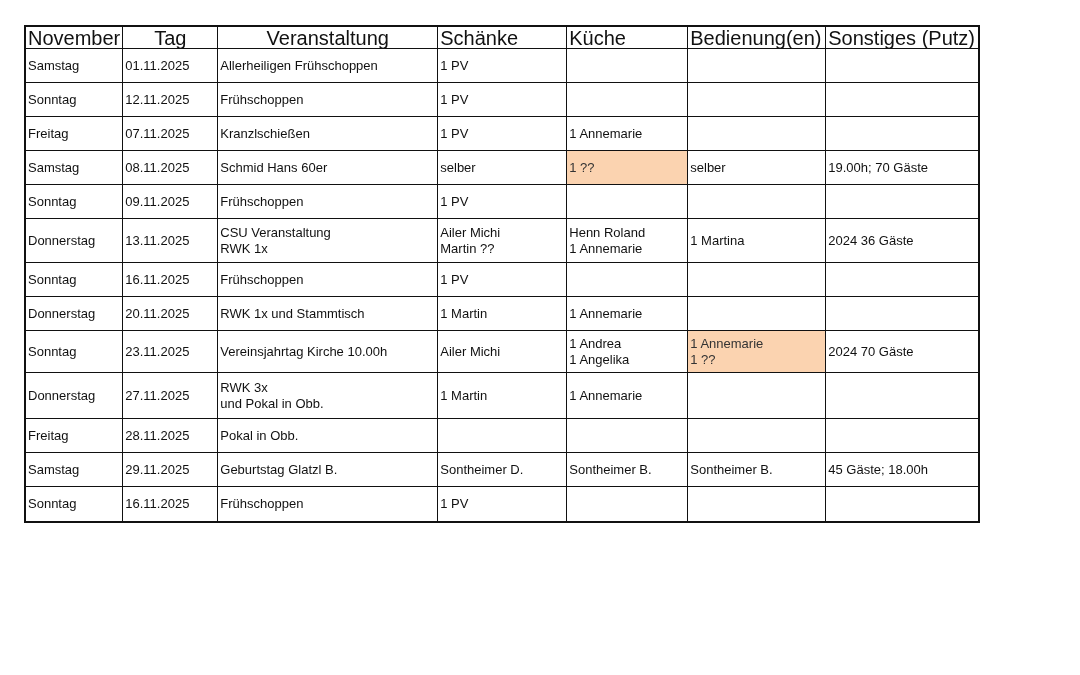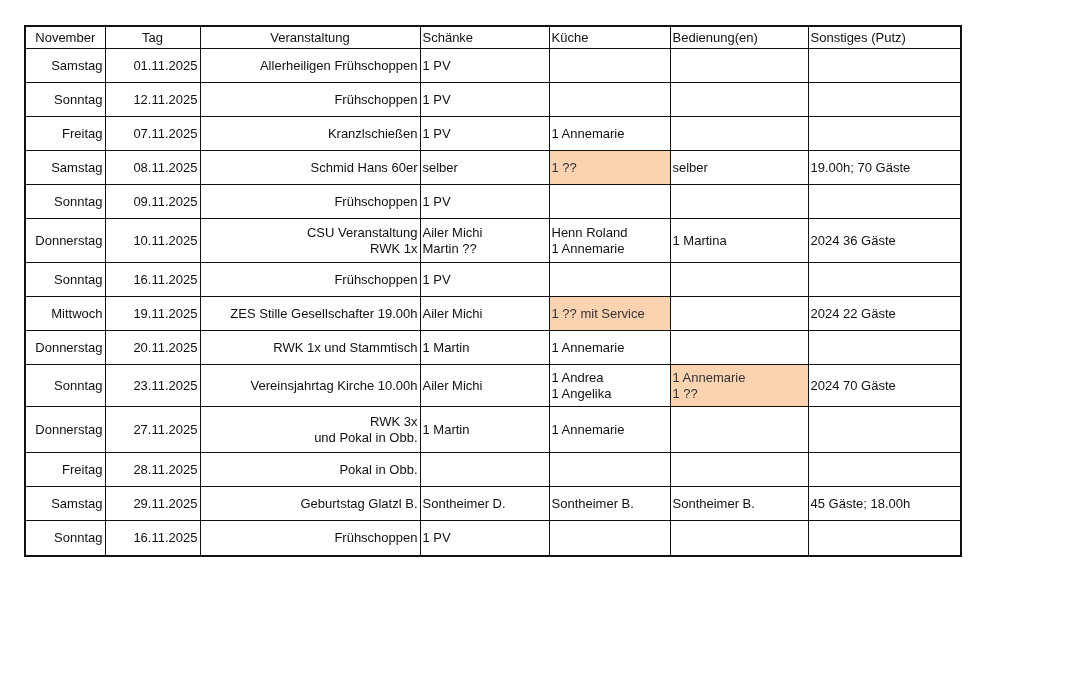--- a/index.html
+++ b/index.html
@@ -3,23 +3,23 @@
 <meta charset="utf-8">
 <style>
   html, body { margin: 0; padding: 0; background: #ffffff; }
   body { width: 1080px; height: 675px; position: relative; overflow: hidden;
          font-family: "Liberation Sans", sans-serif; color: #111; }
   .title-fragment { position: absolute; left: 500px; top: 0px; width: 80px; height: 4px; }
   table.plan { position: absolute; left: 24px; top: 25px; border-collapse: collapse;
                table-layout: fixed; border: 2px solid #111; }
   table.plan th, table.plan td { border: 1.5px solid #111; padding: 0 2px; font-size: 13px;
                line-height: 16px; vertical-align: middle; overflow: hidden; white-space: nowrap; }
-  table.plan th { font-weight: normal; font-size: 13px; height: 21px; text-align: center; }
+  table.plan th { font-weight: normal; font-size: 20px; height: 21px; text-align: center; }
   table.plan th.left { text-align: left; margin-top: 20px; }
-  td.center { text-align: right; }
+  td.center { text-align: left; }
   td.left { text-align: left; margin-left: 8px; }
   td.top { vertical-align: top; padding-top: 6px; }
   td.hl { background: #fbd3b0; color: #333; }
   .line { display: block; }
 </style>
 </head>
 <body>
 
 <div class="title-fragment"></div>
 
@@ -113,21 +113,21 @@
         </td>
         <td class="left">
           <span class="line">1 PV</span>
         </td>
         <td class="left"></td>
         <td class="left"></td>
         <td class="left"></td>
       </tr>
       <tr style="height: 44px;">
         <td class="center">Donnerstag</td>
-        <td class="center">10.11.2025</td>
+        <td class="center">13.11.2025</td>
         <td class="center">
           <span class="line">CSU Veranstaltung</span>
           <span class="line">RWK 1x</span>
         </td>
         <td class="left">
           <span class="line">Ailer Michi</span>
           <span class="line">Martin ??</span>
         </td>
         <td class="left">
           <span class="line">Henn Roland</span>
@@ -145,37 +145,20 @@
         <td class="center">16.11.2025</td>
         <td class="center">
           <span class="line">Frühschoppen</span>
         </td>
         <td class="left">
           <span class="line">1 PV</span>
         </td>
         <td class="left"></td>
         <td class="left"></td>
         <td class="left"></td>
-      </tr>
-      <tr style="height: 34px;">
-        <td class="center">Mittwoch</td>
-        <td class="center">19.11.2025</td>
-        <td class="center">
-          <span class="line">ZES Stille Gesellschafter 19.00h</span>
-        </td>
-        <td class="left">
-          <span class="line">Ailer Michi</span>
-        </td>
-        <td class="left hl">
-          <span class="line">1  ?? mit Service</span>
-        </td>
-        <td class="left"></td>
-        <td class="left">
-          <span class="line">2024 22 Gäste</span>
-        </td>
       </tr>
       <tr style="height: 34px;">
         <td class="center">Donnerstag</td>
         <td class="center">20.11.2025</td>
         <td class="center">
           <span class="line">RWK 1x und Stammtisch</span>
         </td>
         <td class="left">
           <span class="line">1 Martin</span>
         </td>

